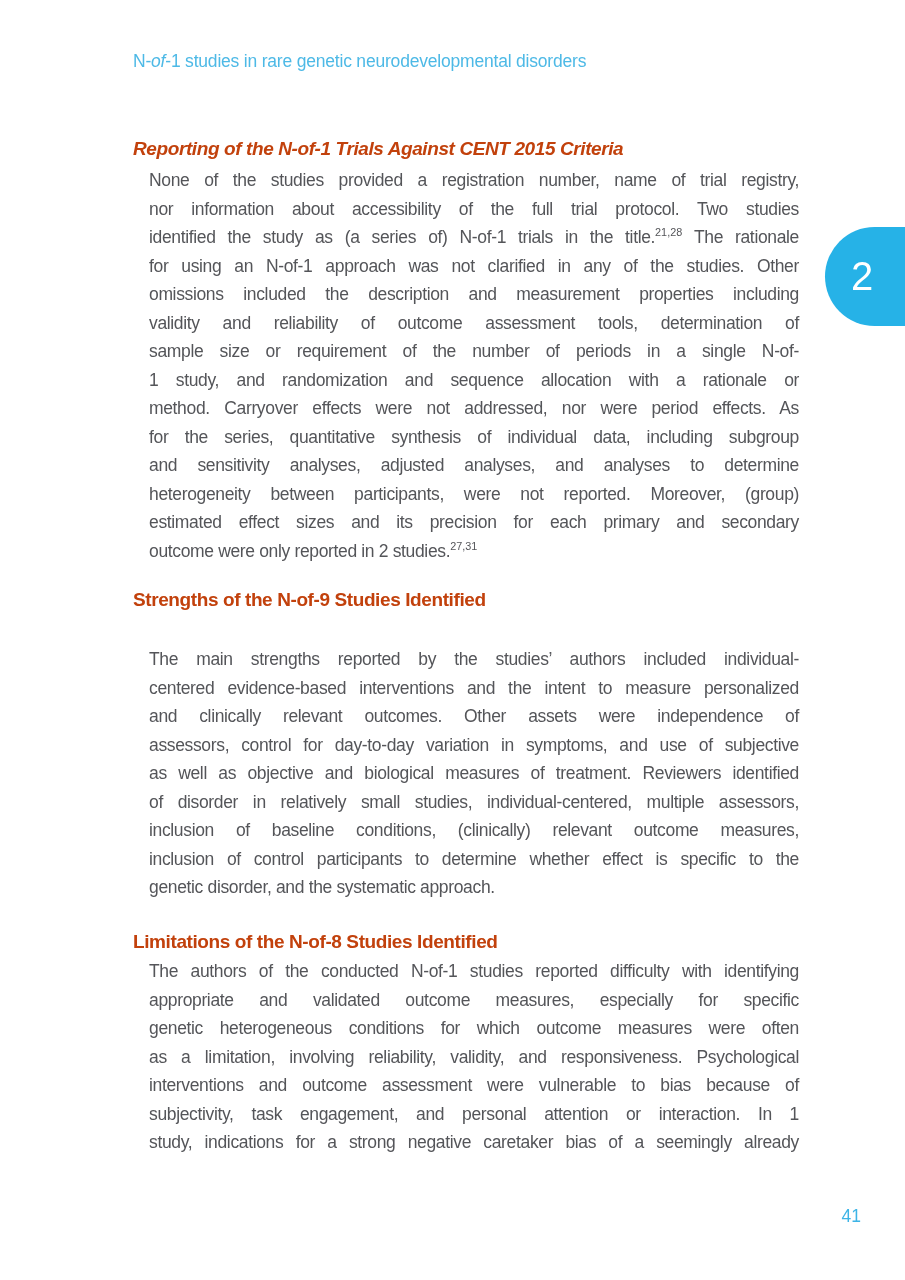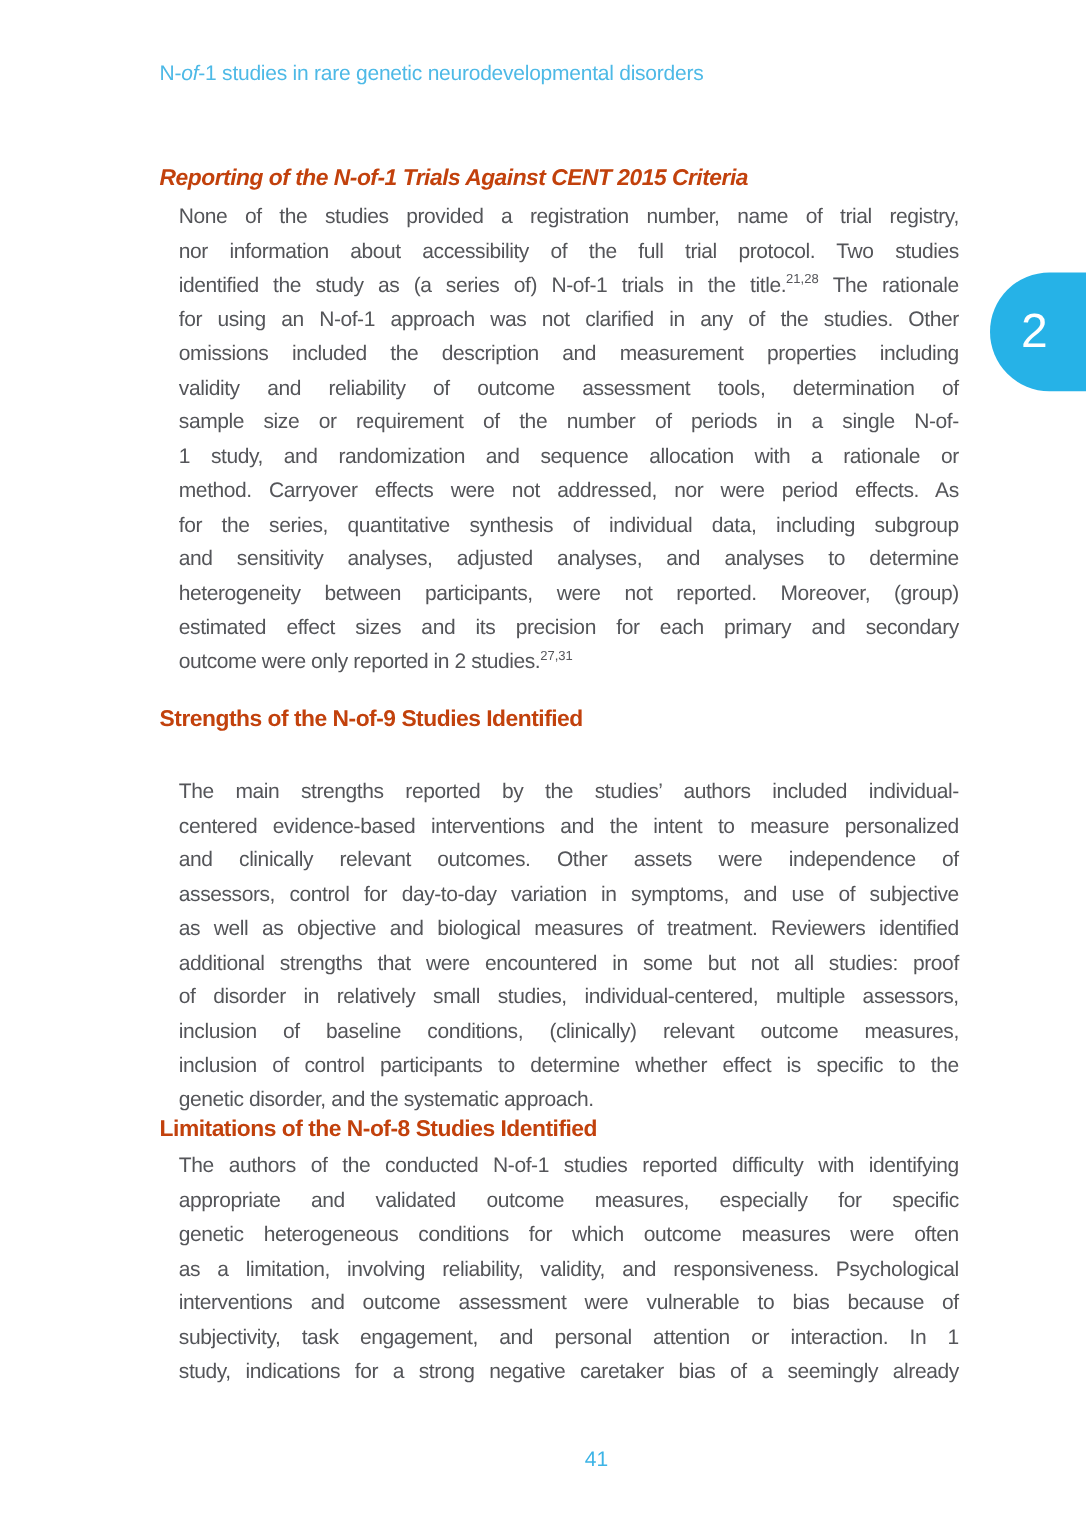--- a/index.html
+++ b/index.html
@@ -63,21 +63,21 @@
   .line.last { text-align-last: left; }
   sup {
     font-size: 0.62em;
     vertical-align: super;
     line-height: 0;
     letter-spacing: 0;
   }
   .folio {
     position: absolute;
     top: 1206px; left: 133px; width: 728px;
-    text-align: center;
+    text-align: right;
     font-size: 17.5px;
     color: #3db4e6;
   }
 </style>
 </head>
 <body>
 
 <div class="page">
 
   <div class="running-header">N-<em>of</em>-1 studies in rare genetic neurodevelopmental disorders</div>
@@ -106,21 +106,20 @@
     </div>
 
   <div class="section-heading heading-2">Strengths of the N-of-9 Studies Identified</div>
 
   <div class="paragraph para-2">
       <div class="line">The main strengths reported by the studies’ authors included individual-</div>
       <div class="line">centered evidence-based interventions and the intent to measure personalized</div>
       <div class="line">and clinically relevant outcomes. Other assets were independence of</div>
       <div class="line">assessors, control for day-to-day variation in symptoms, and use of subjective</div>
       <div class="line">as well as objective and biological measures of treatment. Reviewers identified</div>
-      <div class="line">additional strengths that were encountered in some but not all studies: proof</div>
       <div class="line">of disorder in relatively small studies, individual-centered, multiple assessors,</div>
       <div class="line">inclusion of baseline conditions, (clinically) relevant outcome measures,</div>
       <div class="line">inclusion of control participants to determine whether effect is specific to the</div>
       <div class="line last">genetic disorder, and the systematic approach.</div>
     </div>
 
   <div class="section-heading heading-3">Limitations of the N-of-8 Studies Identified</div>
 
   <div class="paragraph para-3">
       <div class="line">The authors of the conducted N-of-1 studies reported difficulty with identifying</div>

